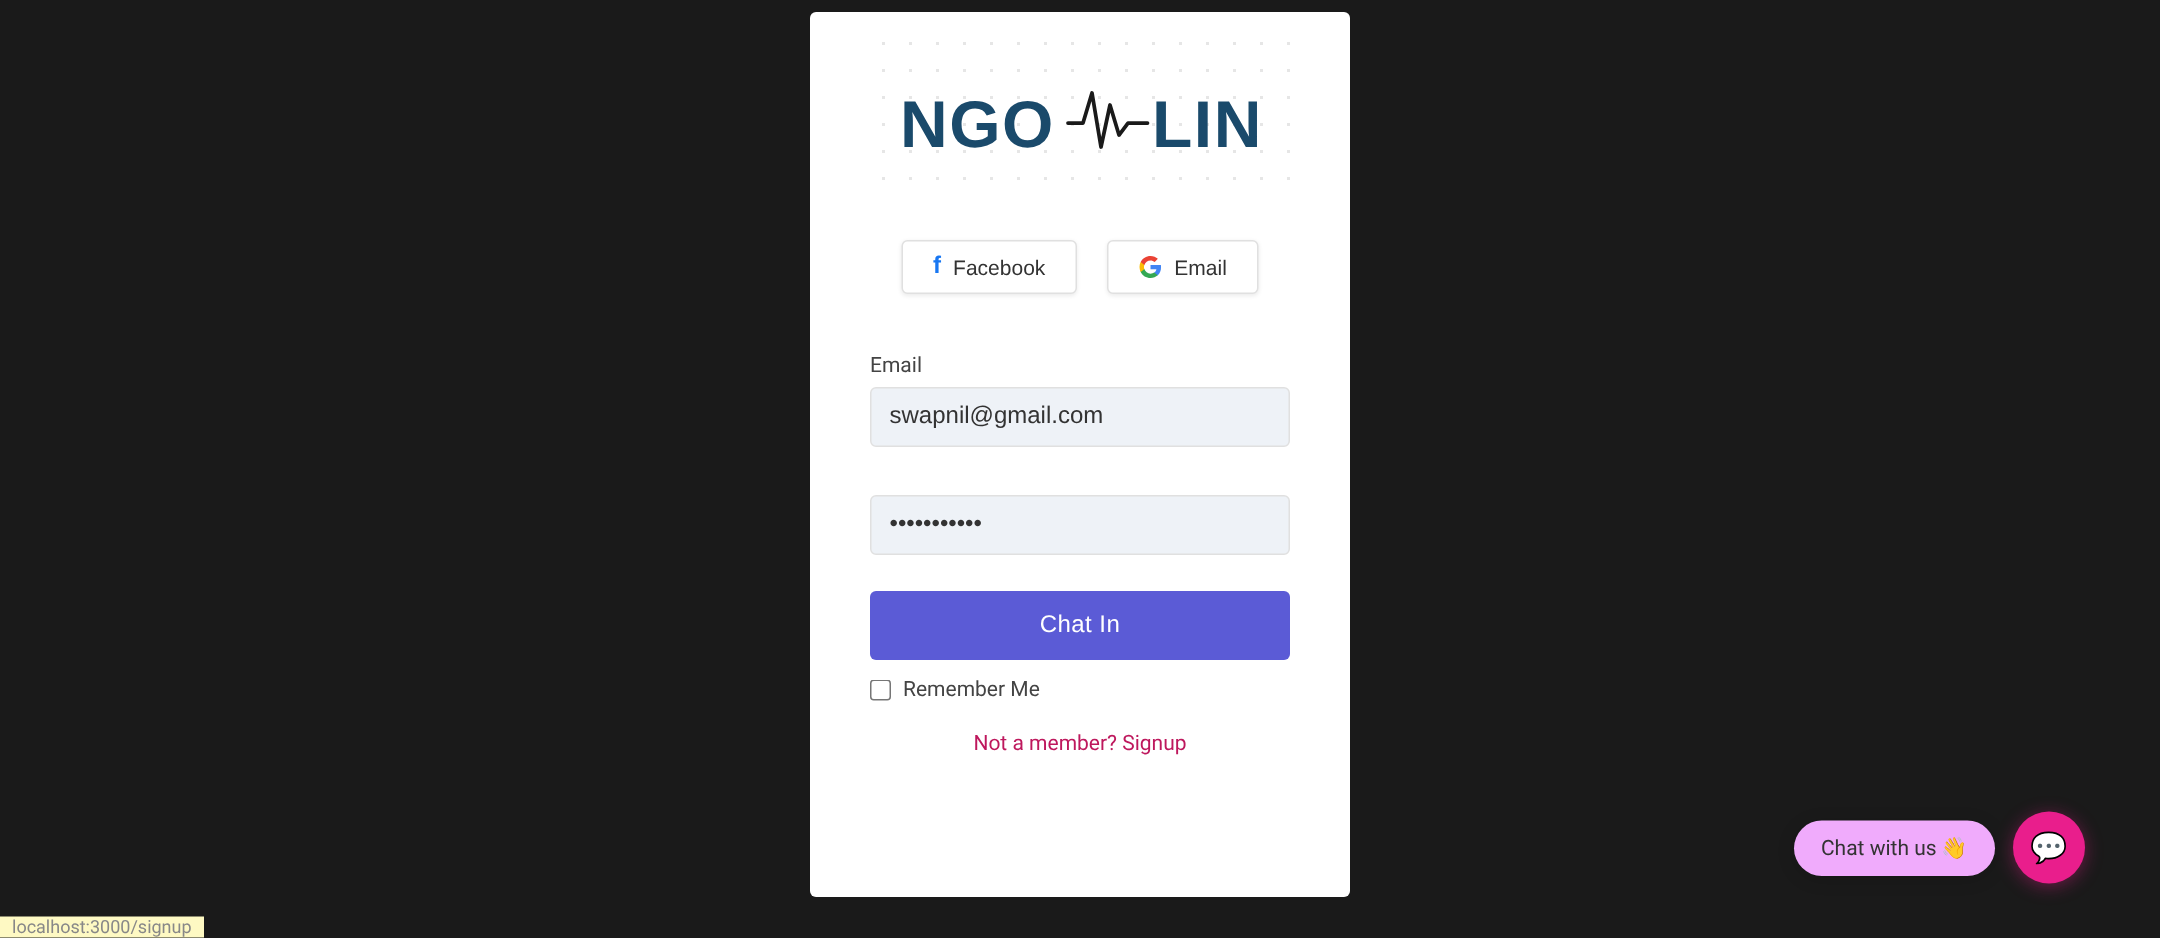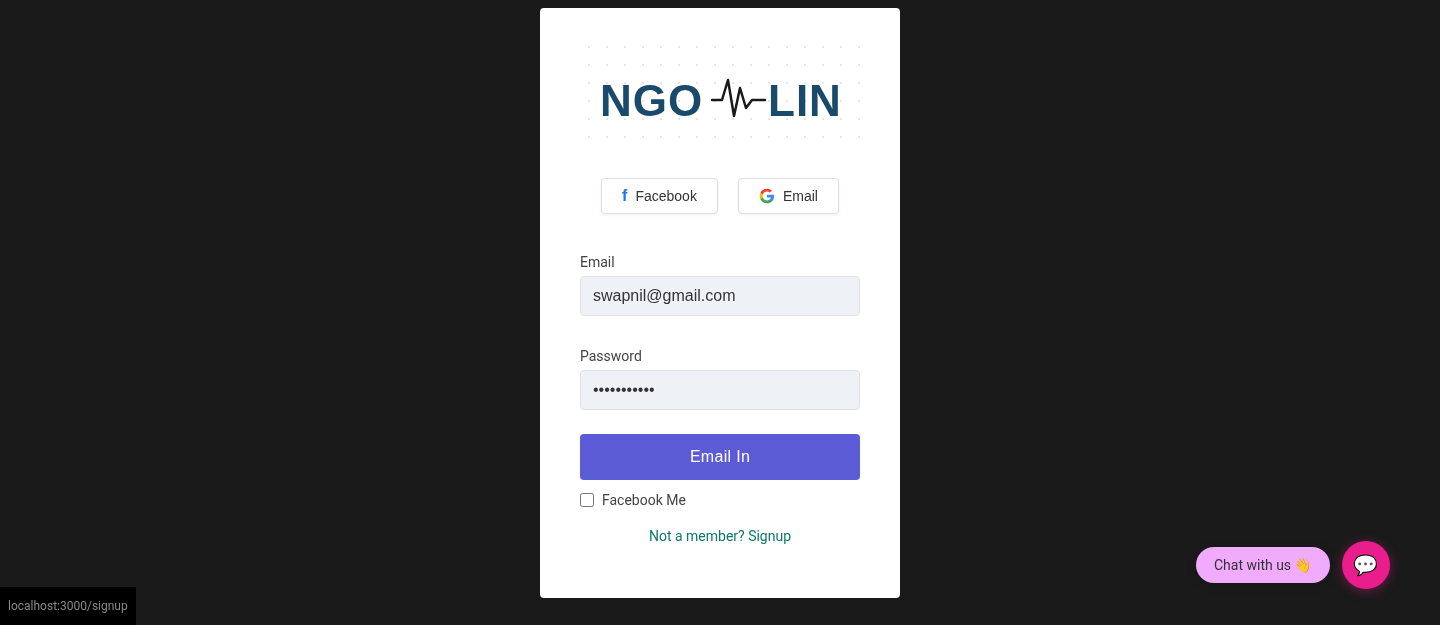--- a/index.html
+++ b/index.html
@@ -18,21 +18,21 @@
       font-family: -apple-system, BlinkMacSystemFont, 'Segoe UI', Roboto, sans-serif;
       overflow: hidden;
       position: relative;
     }
 
     .login-card {
       background: #ffffff;
       width: 360px;
       min-height: 590px;
       border-radius: 4px;
-      padding: 30px 40px 40px 40px;
+      padding: 12px 40px 40px 40px;
       display: flex;
       flex-direction: column;
       align-items: center;
       position: relative;
       top: -10px;
     }
 
     .logo-area {
       width: 100%;
       display: flex;
@@ -149,21 +149,21 @@
       cursor: pointer;
     }
 
     .remember-me label {
       font-size: 14px;
       color: #444;
       cursor: pointer;
     }
 
     .signup-link {
-      color: #0f766e;
+      color: #be185d;
       font-size: 14px;
       text-decoration: none;
       cursor: pointer;
     }
 
     
     .chat-widget {
       position: fixed;
       bottom: 36px;
       right: 50px;
@@ -198,24 +198,24 @@
     .chat-btn-icon {
       color: #fff;
       font-size: 20px;
     }
 
     
     .status-bar {
       position: fixed;
       bottom: 0;
       left: 0;
-      background: #000000;
+      background: #fef9c3;
       color: #888;
       font-size: 12px;
-      padding: 12px 8px;
+      padding: 0 8px;
     }
   </style>
 </head>
 <body>
 
 <div class="login-card">
 
   <div class="logo-area">
     <svg class="logo-svg" width="240" height="80" viewBox="0 0 240 80">
 
@@ -242,29 +242,28 @@
       <span>Email</span>
     </button>
   </div>
 
   <div class="form-group">
     <label class="form-label">Email</label>
     <input class="form-input" type="email" value="swapnil@gmail.com" placeholder="swapnil@gmail.com" style="">
   </div>
 
   <div class="form-group">
-    <label class="form-label">Password</label>
     <input class="form-input" type="password" value="password123" style="">
   </div>
 
-  <button class="sign-in-btn">Email In</button>
+  <button class="sign-in-btn">Chat In</button>
 
   <div class="remember-me">
     <input type="checkbox" id="rememberMe" style="">
-    <label for="rememberMe">Facebook Me</label>
+    <label for="rememberMe">Remember Me</label>
   </div>
 
   <a class="signup-link">Not a member? Signup</a>
 
 </div>
 
 <div class="chat-widget">
   <div class="chat-bubble">Chat with us 👋</div>
   <button class="chat-btn">
     <span class="chat-btn-icon">💬</span>

